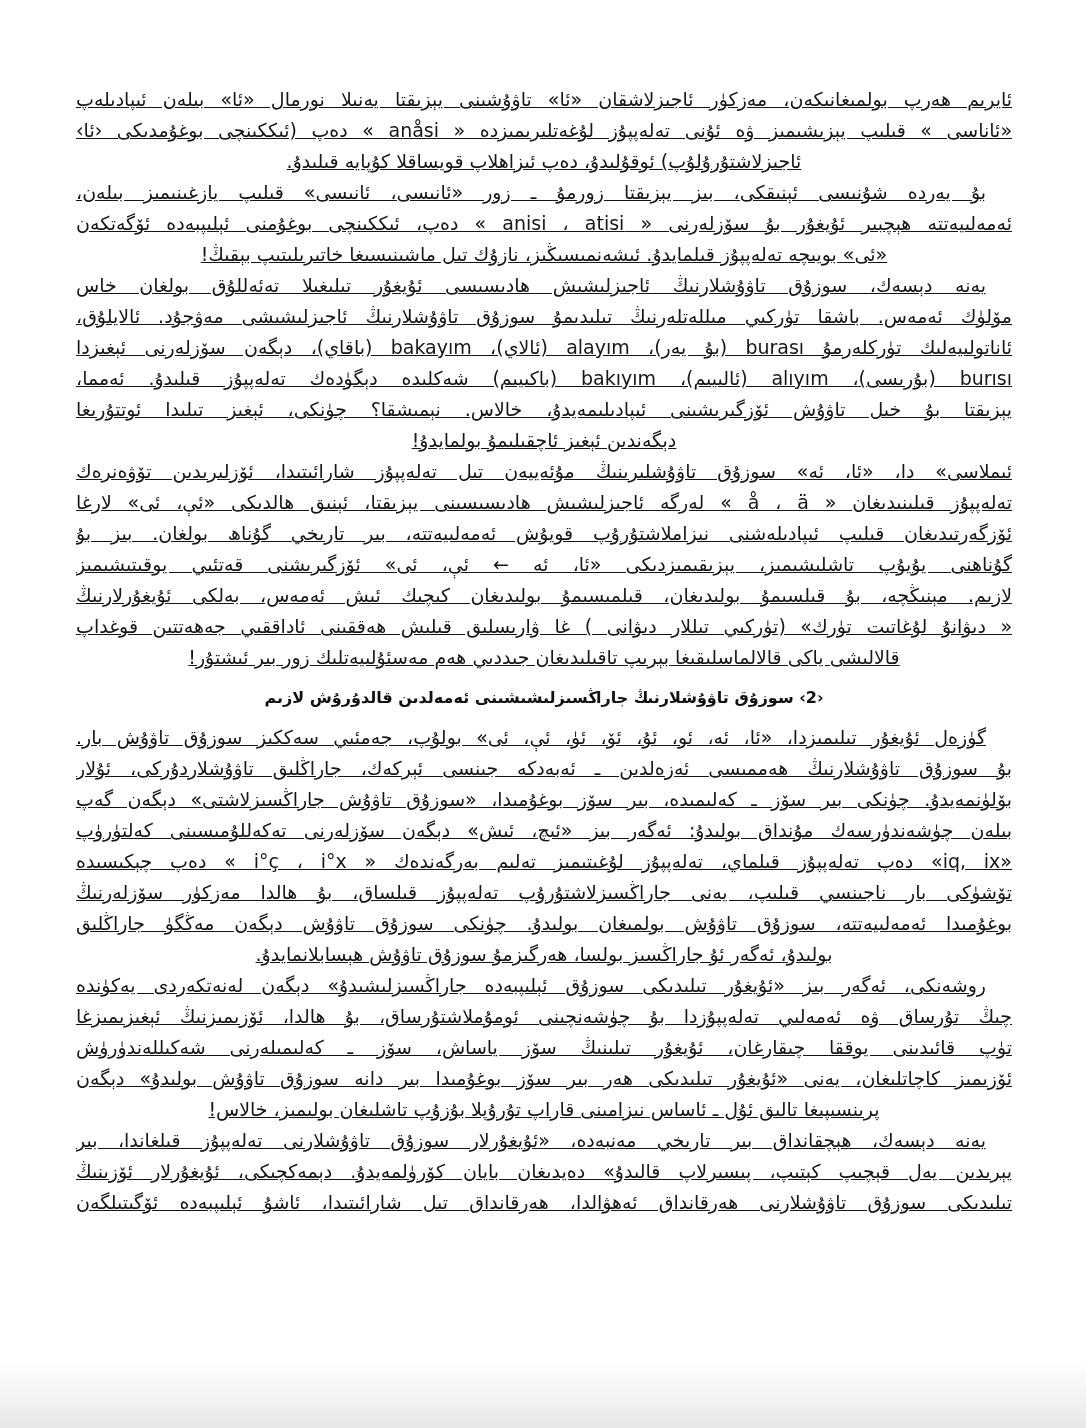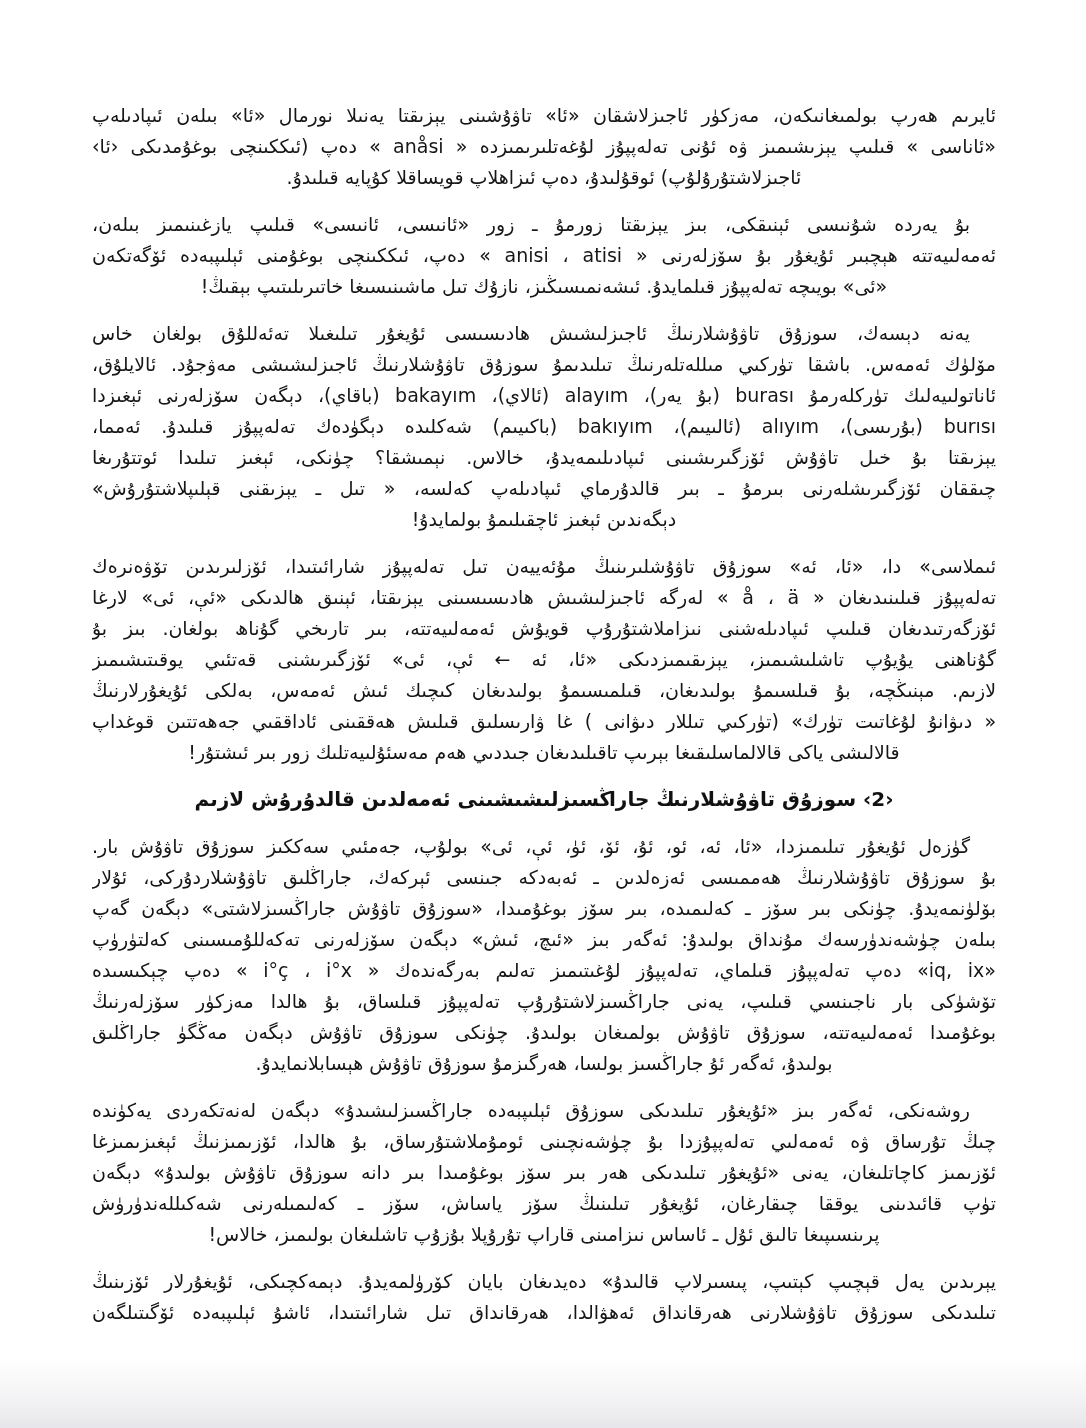--- a/index.html
+++ b/index.html
@@ -15,34 +15,34 @@
     background:#ffffff;
     direction:rtl;
   }
   .content{
     position:absolute;
     top:84px;right:74px;left:76px;
     color:#161616;
     font-size:19px;
     line-height:31px;
   }
-  .paragraph{margin:16px;}
+  .paragraph{margin:0;text-decoration:underline;}
   .line{
     text-align:justify;
     text-align-last:justify;
     height:31px;
     overflow:hidden;
   }
   .line.indent{ text-indent:26px; }
   .line.end-center{ text-align-last:center; }
   .line.end-justify{ text-align-last:justify; }
   .heading{
     text-align:center;
     font-weight:bold;
-    font-size:20px;
+    font-size:16px;
     line-height:31px;
     margin:9px 0 9px 0;
     color:#111111;
   }
   .bottom-fade{
     position:absolute;
     left:0;right:0;bottom:0;
     height:72px;
     background:linear-gradient(to bottom, rgba(235,235,238,0) 0%, rgba(235,235,238,0.55) 55%, rgba(229,229,233,0.95) 100%);
     pointer-events:none;
@@ -62,21 +62,20 @@
         <div class="line indent">بۇ يەردە شۇنىسى ئېنىقكى، بىز يېزىقتا زورمۇ ـ زور «ئانىسى، ئانىسى» قىلىپ يازغىنىمىز بىلەن،</div>
         <div class="line">ئەمەلىيەتتە ھېچبىر ئۇيغۇر بۇ سۆزلەرنى « anisi ، atisi » دەپ، ئىككىنچى بوغۇمنى ئېلىپبەدە ئۆگەتكەن</div>
         <div class="line end-center">«ئى» بويىچە تەلەپپۇز قىلمايدۇ. ئىشەنمىسىڭىز، نازۇك تىل ماشىنىسىغا خاتىرىلىتىپ بېقىڭ!</div>
       </div>
       <div class="paragraph">
         <div class="line indent">يەنە دېسەك، سوزۇق تاۋۇشلارنىڭ ئاجىزلىشىش ھادىسىسى ئۇيغۇر تىلىغىلا تەئەللۇق بولغان خاس</div>
         <div class="line">مۆلۈك ئەمەس. باشقا تۈركىي مىللەتلەرنىڭ تىلىدىمۇ سوزۇق تاۋۇشلارنىڭ ئاجىزلىشىشى مەۋجۇد. ئالايلۇق،</div>
         <div class="line">ئاناتولىيەلىك تۈركلەرمۇ burası (بۇ يەر)، alayım (ئالاي)، bakayım (باقاي)، دېگەن سۆزلەرنى ئېغىزدا</div>
         <div class="line">burısı (بۇرىسى)، alıyım (ئالىيىم)، bakıyım (باكىيىم) شەكلىدە دېگۈدەك تەلەپپۇز قىلىدۇ. ئەمما،</div>
         <div class="line">يېزىقتا بۇ خىل تاۋۇش ئۆزگىرىشىنى ئىپادىلىمەيدۇ، خالاس. نېمىشقا؟ چۈنكى، ئېغىز تىلىدا ئوتتۇرىغا</div>
-        <div class="line">چىققان ئۆزگىرىشلەرنى بىرمۇ ـ بىر قالدۇرماي ئىپادىلەپ كەلسە، « تىل ـ يېزىقنى قېلىپلاشتۇرۇش»</div>
         <div class="line end-center">دېگەندىن ئېغىز ئاچقىلىمۇ بولمايدۇ!</div>
       </div>
       <div class="paragraph">
         <div class="line">ئىملاسى» دا، «ئا، ئە» سوزۇق تاۋۇشلىرىنىڭ مۇئەييەن تىل تەلەپپۇز شارائىتىدا، ئۆزلىرىدىن تۆۋەنرەك</div>
         <div class="line">تەلەپپۇز قىلىنىدىغان « å ، ä » لەرگە ئاجىزلىشىش ھادىسىسىنى يېزىقتا، ئېنىق ھالدىكى «ئې، ئى» لارغا</div>
         <div class="line">ئۆزگەرتىدىغان قىلىپ ئىپادىلەشنى نىزاملاشتۇرۇپ قويۇش ئەمەلىيەتتە، بىر تارىخي گۇناھ بولغان. بىز بۇ</div>
         <div class="line">گۇناھنى يۇيۇپ تاشلىشىمىز، يېزىقىمىزدىكى «ئا، ئە ← ئې، ئى» ئۆزگىرىشنى قەتئىي يوقىتىشىمىز</div>
         <div class="line">لازىم. مېنىڭچە، بۇ قىلسىمۇ بولىدىغان، قىلمىسىمۇ بولىدىغان كىچىك ئىش ئەمەس، بەلكى ئۇيغۇرلارنىڭ</div>
         <div class="line">« دىۋانۇ لۇغاتىت تۈرك» (تۈركىي تىللار دىۋانى ) غا ۋارىسلىق قىلىش ھەققىنى ئاداققىي جەھەتتىن قوغداپ</div>
         <div class="line end-center">قالالىشى ياكى قالالماسلىقىغا بېرىپ تاقىلىدىغان جىددىي ھەم مەسئۇلىيەتلىك زور بىر ئىشتۇر!</div>
@@ -88,23 +87,24 @@
         <div class="line">بۆلۈنمەيدۇ. چۈنكى بىر سۆز ـ كەلىمىدە، بىر سۆز بوغۇمىدا، «سوزۇق تاۋۇش جاراڭسىزلاشتى» دېگەن گەپ</div>
         <div class="line">بىلەن چۈشەندۈرسەك مۇنداق بولىدۇ: ئەگەر بىز «ئىچ، ئىش» دېگەن سۆزلەرنى تەكەللۇمىسىنى كەلتۈرۈپ</div>
         <div class="line">«iq, ix» دەپ تەلەپپۇز قىلماي، تەلەپپۇز لۇغىتىمىز تەلىم بەرگەندەك « i°ç ، i°x » دەپ چېكىسىدە</div>
         <div class="line">تۆشۈكى بار ناجىنسي قىلىپ، يەنى جاراڭسىزلاشتۇرۇپ تەلەپپۇز قىلساق، بۇ ھالدا مەزكۈر سۆزلەرنىڭ</div>
         <div class="line">بوغۇمىدا ئەمەلىيەتتە، سوزۇق تاۋۇش بولمىغان بولىدۇ. چۈنكى سوزۇق تاۋۇش دېگەن مەڭگۈ جاراڭلىق</div>
         <div class="line end-center">بولىدۇ، ئەگەر ئۇ جاراڭسىز بولسا، ھەرگىزمۇ سوزۇق تاۋۇش ھېسابلانمايدۇ.</div>
       </div>
       <div class="paragraph">
         <div class="line indent">روشەنكى، ئەگەر بىز «ئۇيغۇر تىلىدىكى سوزۇق ئېلىپبەدە جاراڭسىزلىشىدۇ» دېگەن لەنەتكەردى يەكۈندە</div>
         <div class="line">چىڭ تۇرساق ۋە ئەمەلىي تەلەپپۇزدا بۇ چۈشەنچىنى ئومۇملاشتۇرساق، بۇ ھالدا، ئۆزىمىزنىڭ ئېغىزىمىزغا</div>
+        <div class="line">تۈپ قائىدىنى يوققا چىقارغان، ئۇيغۇر تىلىنىڭ سۆز ياساش، سۆز ـ كەلىمىلەرنى شەكىللەندۈرۈش</div>
         <div class="line">ئۆزىمىز كاچاتلىغان، يەنى «ئۇيغۇر تىلىدىكى ھەر بىر سۆز بوغۇمىدا بىر دانە سوزۇق تاۋۇش بولىدۇ» دېگەن</div>
-        <div class="line">تۈپ قائىدىنى يوققا چىقارغان، ئۇيغۇر تىلىنىڭ سۆز ياساش، سۆز ـ كەلىمىلەرنى شەكىللەندۈرۈش</div>
         <div class="line end-center">پرىنسىپىغا تالىق ئۇل ـ ئاساس نىزامىنى قاراپ تۇرۇپلا بۇزۇپ تاشلىغان بولىمىز، خالاس!</div>
       </div>
       <div class="paragraph">
+        <div class="line indent">يەنە دېسەك، ھېچقانداق بىر تارىخي مەنبەدە، «ئۇيغۇرلار سوزۇق تاۋۇشلارنى تەلەپپۇز قىلغاندا، بىر</div>
         <div class="line">يېرىدىن يەل قېچىپ كېتىپ، پىسىرلاپ قالىدۇ» دەيدىغان بايان كۆرۈلمەيدۇ. دېمەكچىكى، ئۇيغۇرلار ئۆزىنىڭ</div>
         <div class="line end-justify">تىلىدىكى سوزۇق تاۋۇشلارنى ھەرقانداق ئەھۋالدا، ھەرقانداق تىل شارائىتىدا، ئاشۇ ئېلىپبەدە ئۆگىتىلگەن</div>
       </div>
     </div>
   <div class="bottom-fade"></div>
 </div>
 
 </body></html>

